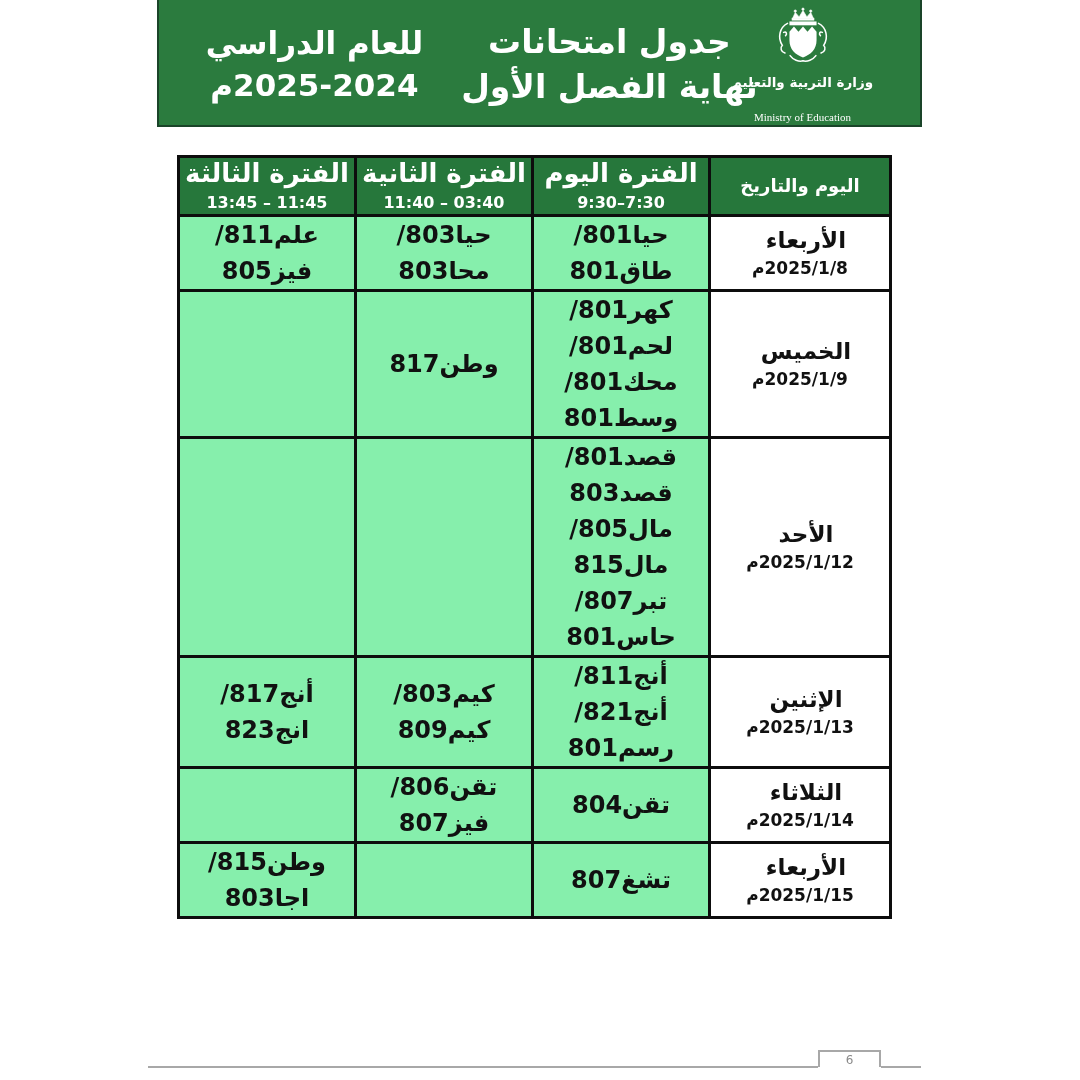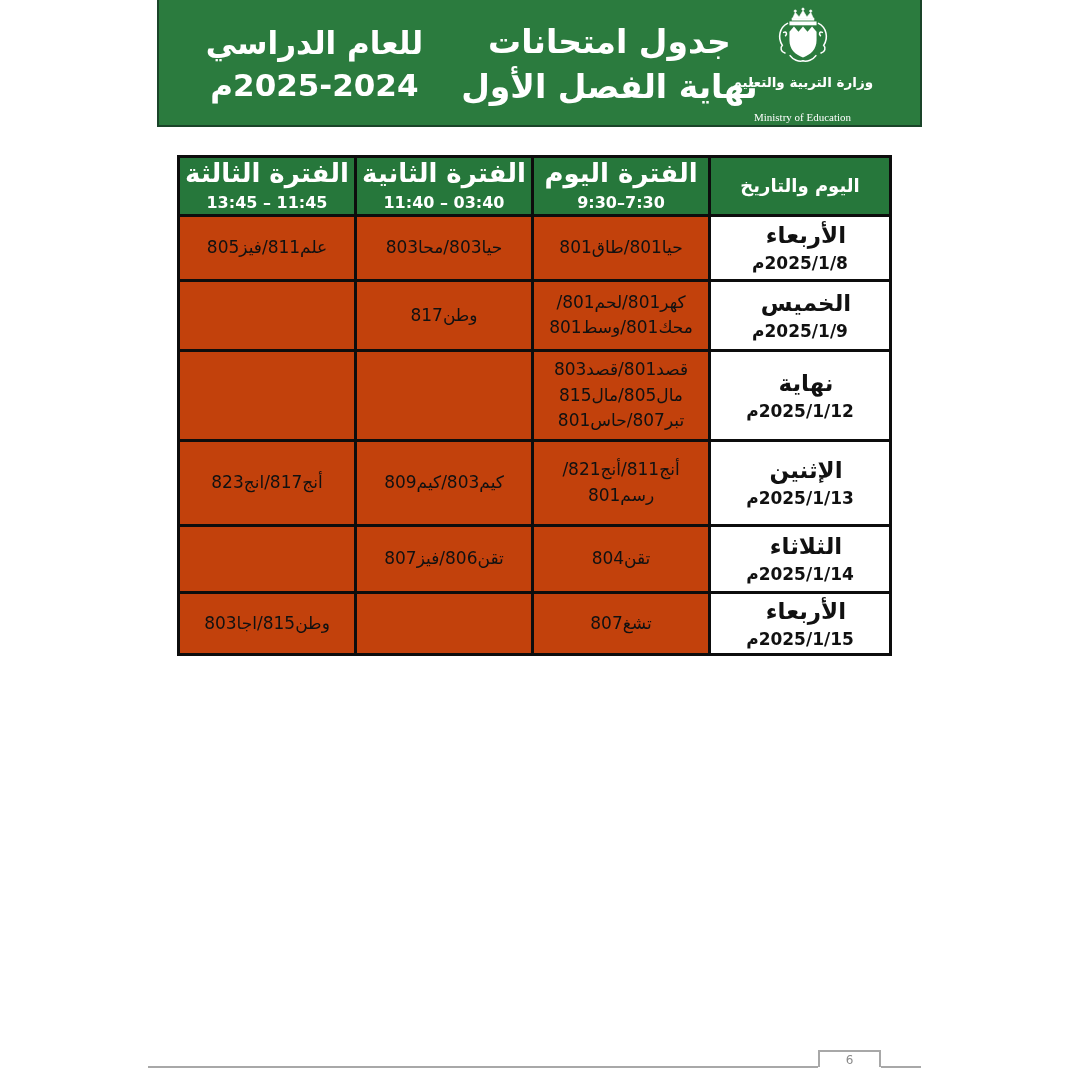--- a/index.html
+++ b/index.html
@@ -57,21 +57,21 @@
   tbody tr:nth-child(1){height:65px;}
   tbody tr:nth-child(2){height:70px;}
   tbody tr:nth-child(3){height:90px;}
   tbody tr:nth-child(4){height:85px;}
   tbody tr:nth-child(5){height:67px;}
   tbody tr:nth-child(6){height:62px;}
   td.day{background:#ffffff;}
   .dayname{font-size:23px;font-weight:700;color:#111;line-height:1.2;padding-left:12px;}
   .daydate{font-size:17px;font-weight:700;color:#111;line-height:1.2;margin-top:3px;direction:rtl;text-align:center;}
   td.subj{
-    background:#c2410c;color:#111;font-weight:400;font-size:17px;
+    background:#86efac;color:#111;font-weight:700;font-size:24px;
     white-space:pre-line;line-height:1.5;direction:rtl;
   }
 
   
   .footer-line-left{
     position:absolute;left:148px;top:1066px;width:670px;height:2px;
     background:var(--footer-line);
   }
   .footer-tab{
     position:absolute;left:818px;top:1050px;width:63px;height:17px;
@@ -161,21 +161,21 @@
         <div class="dayname">الخميس</div>
         <div class="daydate">2025/1/9م</div>
       </td>
       <td class="subj">كهر801/لحم801/
 محك801/وسط801</td>
       <td class="subj">وطن817</td>
       <td class="subj"></td>
     </tr>
     <tr>
       <td class="day">
-        <div class="dayname">نهاية</div>
+        <div class="dayname">الأحد</div>
         <div class="daydate">2025/1/12م</div>
       </td>
       <td class="subj">قصد801/قصد803
 مال805/مال815
 تبر807/حاس801</td>
       <td class="subj"></td>
       <td class="subj"></td>
     </tr>
     <tr>
       <td class="day">

